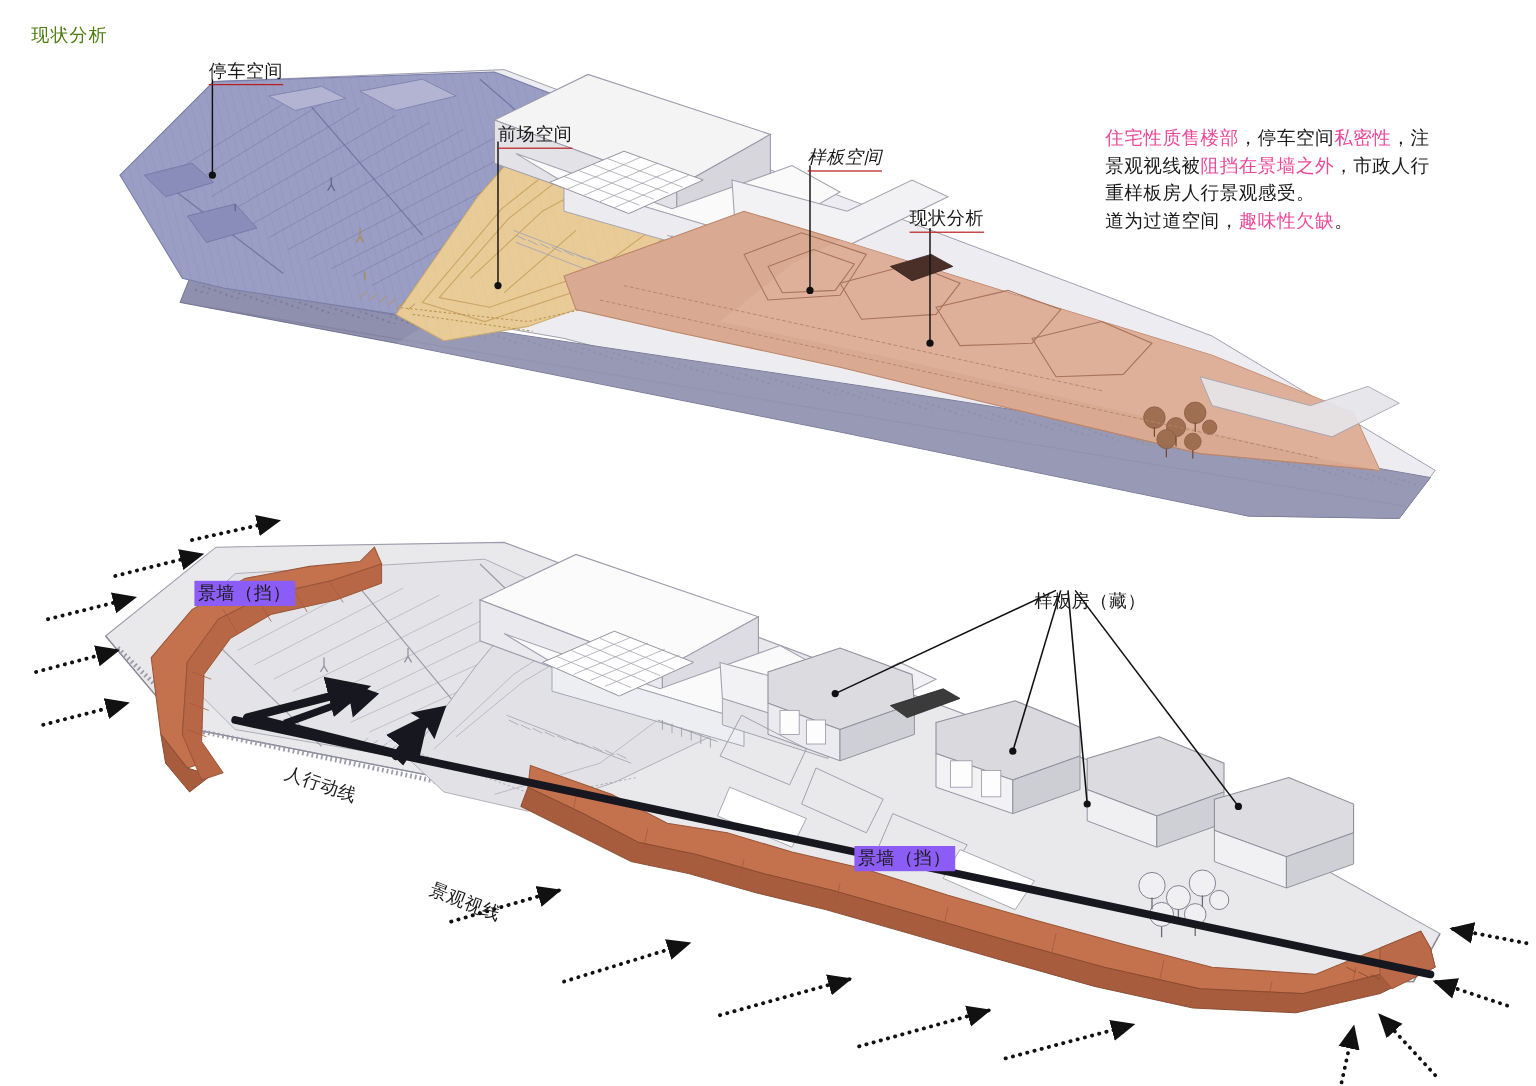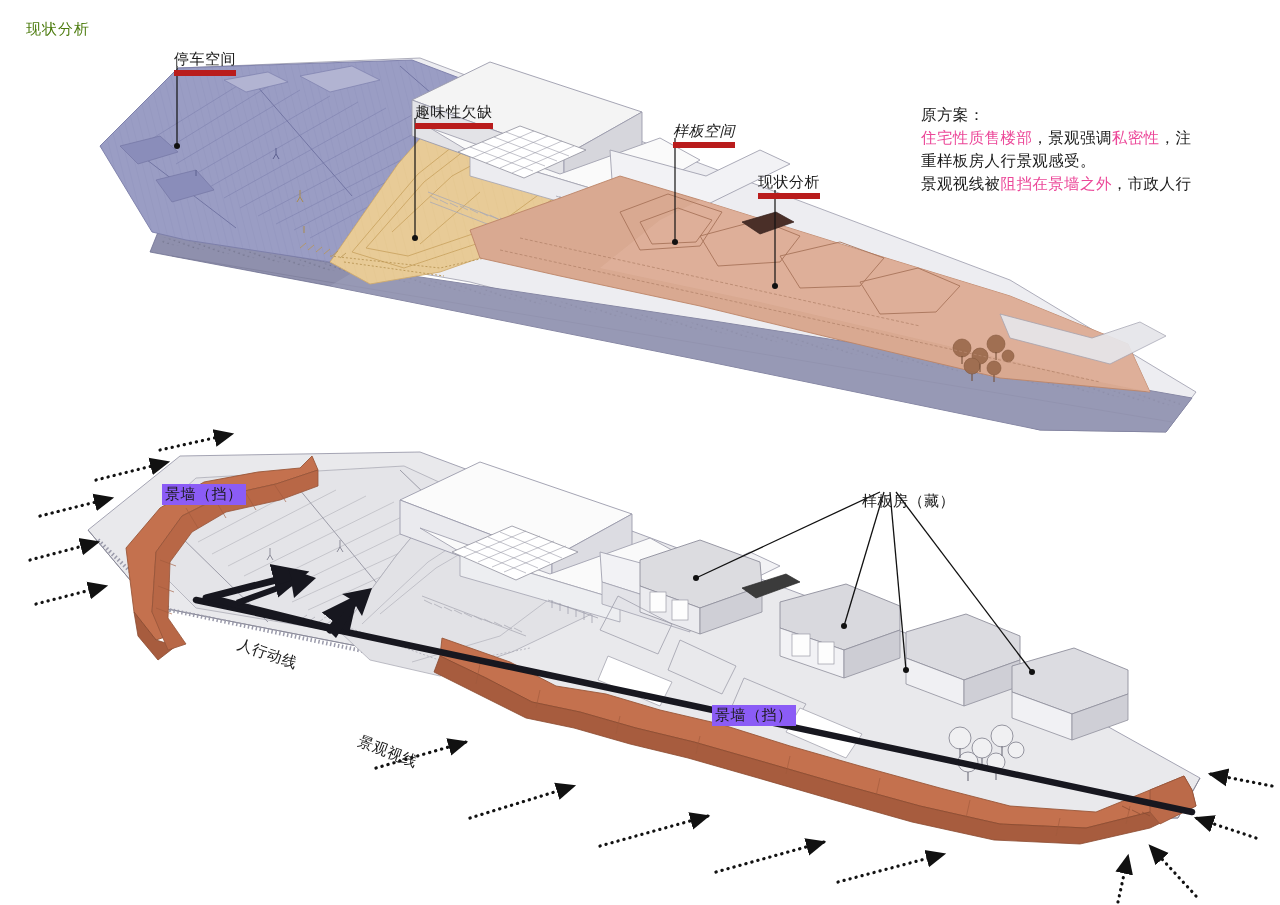--- a/index.html
+++ b/index.html
@@ -14,21 +14,21 @@
   svg.layer{position:absolute;left:0;top:0;width:1280px;height:905px;}
 
   .lbl{
     position:absolute;
     font-size:15px;
     color:#1a1a1a;
     white-space:nowrap;
     line-height:1.25;
     letter-spacing:0.5px;
   }
-  .lbl.ul{border-bottom:6px solid #b91c1c;padding-bottom:1px;}
+  .lbl.ul{border-bottom:1px solid #b91c1c;padding-bottom:1px;}
   .lbl.boxed{
     background:#8b5cf6;
     padding:1px 3px;
   }
   #title{
     position:absolute;left:26px;top:20px;
     font-size:15px;color:#4d7c0f;letter-spacing:1px;
   }
   #note{
     position:absolute;left:921px;top:104px;
@@ -449,34 +449,36 @@
       <circle cx="696" cy="578" r="3"></circle>
       <circle cx="844" cy="626" r="3"></circle>
       <circle cx="906" cy="670" r="3"></circle>
       <circle cx="1032" cy="672" r="3"></circle>
     </g>
   </svg>
 
   <div id="title">现状分析</div>
 
   <div class="lbl ul" style="left:174px;top:50px;">停车空间</div>
-  <div class="lbl ul" style="left:415px;top:103px;">趣味性欠缺</div>
+  <div class="lbl ul" style="left:415px;top:103px;">前场空间</div>
   <div class="lbl ul" style="left:673px;top:122px;font-style:italic;">样板空间</div>
   <div class="lbl ul" style="left:758px;top:173px;">现状分析</div>
 
   <div id="note">
-    <div>原方案：</div>
     <div>
-      <span class="r">住宅性质售楼部</span><span>，景观强调</span><span class="r">私密性</span><span>，注</span>
+      <span class="r">住宅性质售楼部</span><span>，停车空间</span><span class="r">私密性</span><span>，注</span>
+    </div>
+    <div>
+      <span>景观视线被</span><span class="r">阻挡在景墙之外</span><span>，市政人行</span>
     </div>
     <div>
       <span>重样板房人行景观感受。</span>
     </div>
     <div>
-      <span>景观视线被</span><span class="r">阻挡在景墙之外</span><span>，市政人行</span>
+      <span>道为过道空间，</span><span class="r">趣味性欠缺</span><span>。</span>
     </div>
   </div>
 
   <div class="lbl boxed" style="left:162px;top:484px;">景墙（挡）</div>
   <div class="lbl boxed" style="left:712px;top:705px;">景墙（挡）</div>
   <div class="lbl" style="left:862px;top:492px;">样板房（藏）</div>
   <div class="lbl rot-a" style="left:241px;top:635px;">人行动线</div>
   <div class="lbl rot-b" style="left:362px;top:732px;">景观视线</div>
 
 </div>

